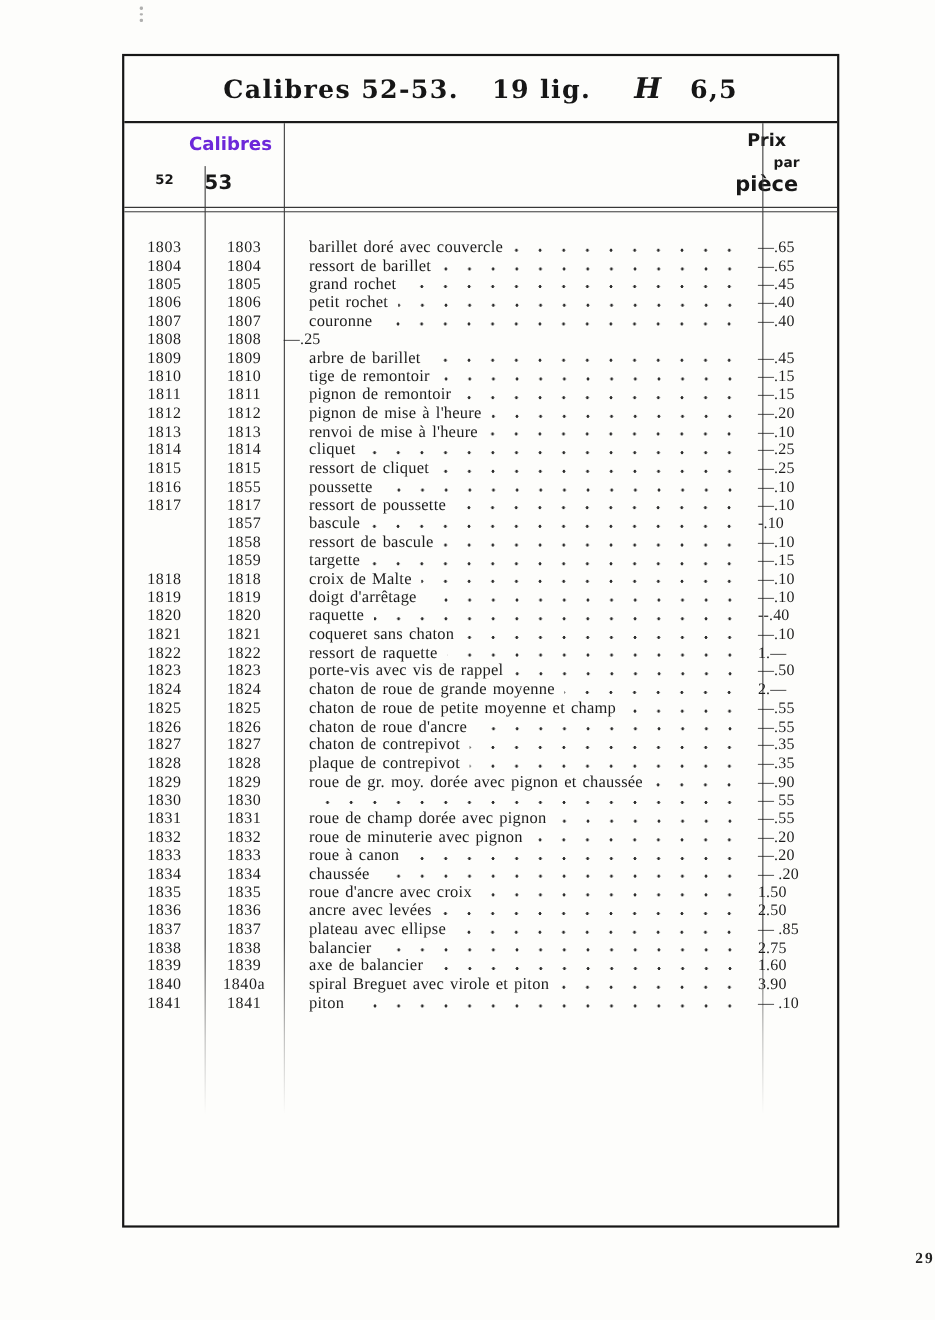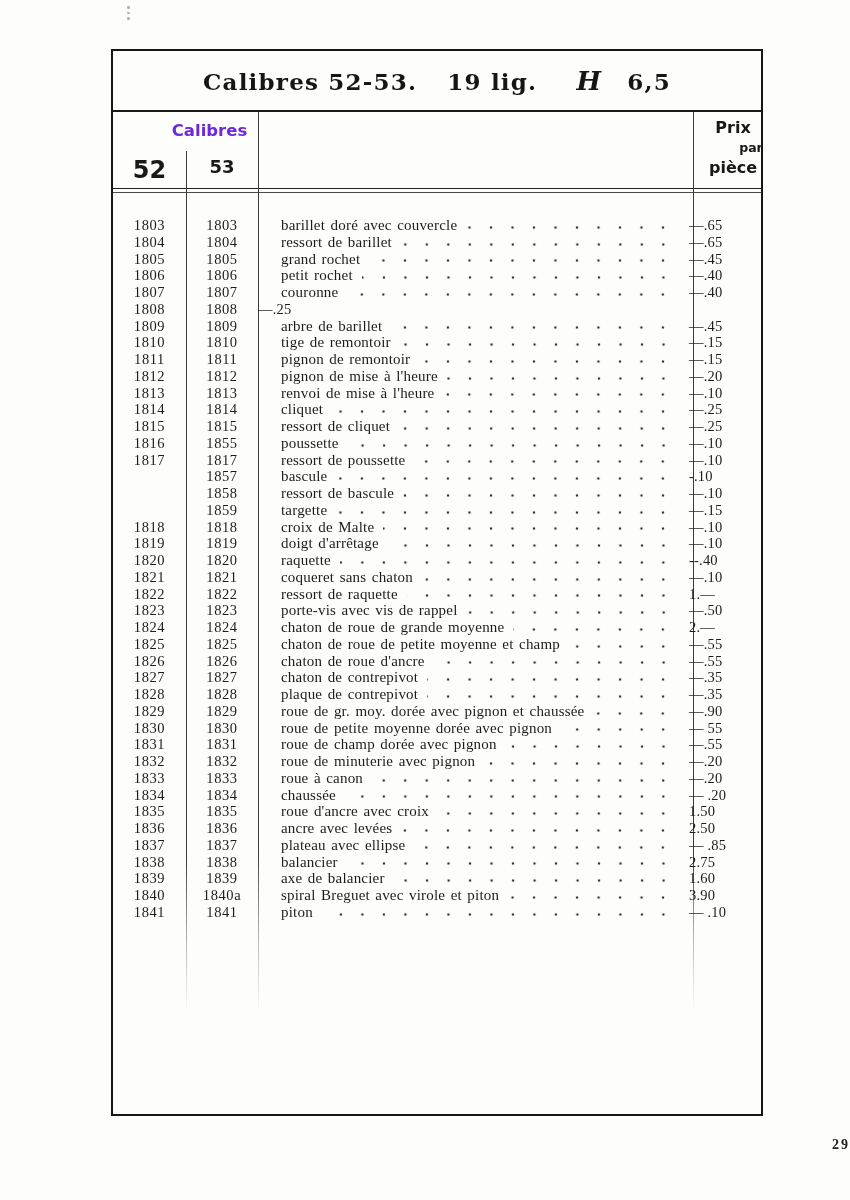--- a/index.html
+++ b/index.html
@@ -40,30 +40,30 @@
   }
   .hdr-rule{
     position:absolute;left:0;top:137px;width:100%;height:5px;box-sizing:border-box;
     border-top:1.4px solid #222;border-bottom:1.2px solid #4a4a4a;
   }
   .calibres-group{
     position:absolute;left:0;top:9px;width:145px;text-align:center;
     font-family:"DejaVu Sans", sans-serif;font-weight:bold;font-size:16.5px;color:#6d28d9;margin-left:24px;
   }
   .col52{position:absolute;left:0;top:44px;width:73px;text-align:center;
-    font-family:"DejaVu Sans", sans-serif;font-weight:bold;font-size:24px;color:#181818;}
-  .col53{position:absolute;left:73px;top:44px;width:72px;text-align:center;
+    font-family:"DejaVu Sans", sans-serif;font-weight:bold;font-size:12px;color:#181818;}
+  .col53{position:absolute;left:73px;top:44px;width:72px;text-align:left;
     font-family:"DejaVu Sans", sans-serif;font-weight:bold;font-size:18px;color:#181818;}
   .price-head{
-    position:absolute;left:584px;top:6px;width:72px;text-align:center;
+    position:absolute;left:548px;top:6px;width:72px;text-align:center;
     font-family:"DejaVu Sans", sans-serif;font-weight:bold;color:#181818;line-height:20px;
   }
   .price-head .l0{font-size:16px;}
   .price-head .l1{font-size:12.5px;margin-left:36px;}
-  .price-head .l2{font-size:16px;}
+  .price-head .l2{font-size:19px;}
   
   .vdiv{
     position:absolute;width:1.6px;
     background:linear-gradient(to bottom,#3c3c3c 0%,#3c3c3c 82%,rgba(60,60,60,.35) 92%,rgba(60,60,60,0) 100%);
   }
   .vdiv.d1{left:72.5px;top:100px;height:862px;}
   .vdiv.d2{left:144.5px;top:61px;height:901px;}
   .vdiv.d3{left:579.5px;top:61px;height:901px;}
   
   .rows{position:absolute;left:0;top:166px;width:100%;}
@@ -389,21 +389,20 @@
           <div class="c descc">
             <span class="desc-text">roue de gr. moy. dorée avec pignon et chaussée</span>
             <span class="leader"></span>
           </div>
           <div class="c pricec">—.90</div>
         </div>
         <div class="row">
           <div class="c c52c">1830</div>
           <div class="c c53c">1830</div>
           <div class="c descc">
-            <span class="desc-text">roue de petite moyenne dorée avec pignon</span>
             <span class="leader"></span>
           </div>
           <div class="c pricec">— 55</div>
         </div>
         <div class="row">
           <div class="c c52c">1831</div>
           <div class="c c53c">1831</div>
           <div class="c descc">
             <span class="desc-text">roue de champ dorée avec pignon</span>
             <span class="leader"></span>

